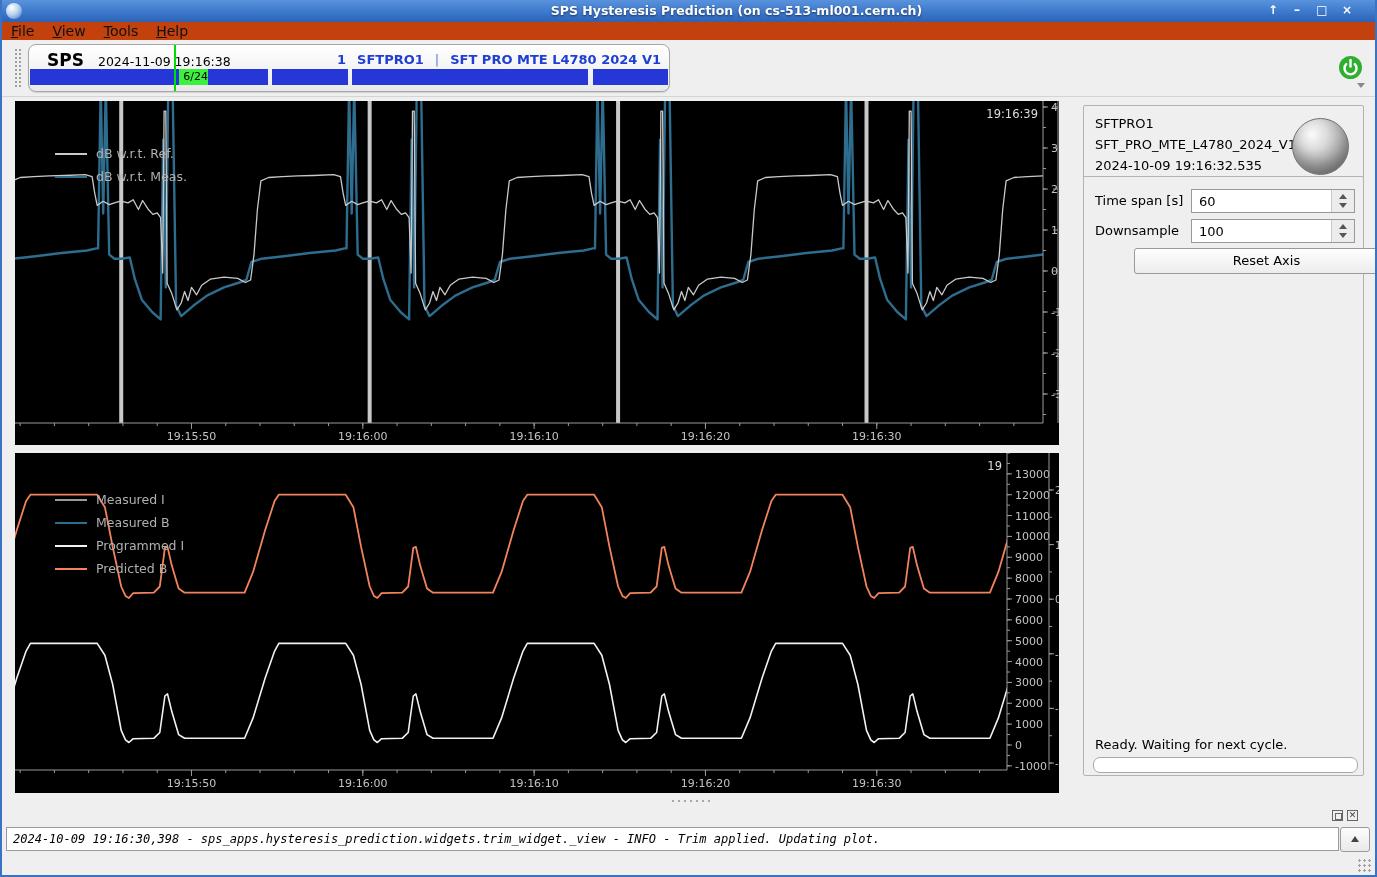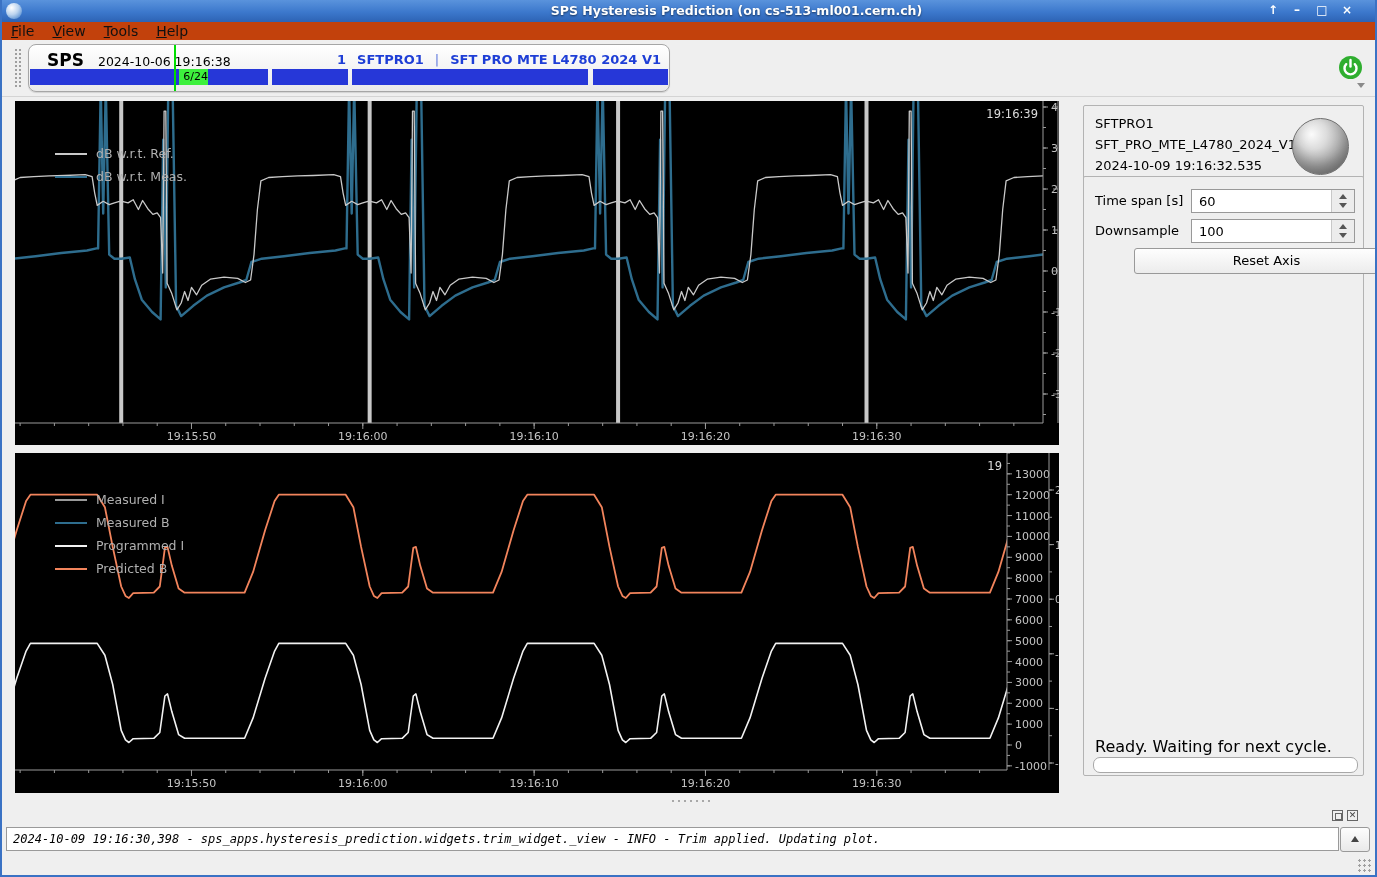--- a/index.html
+++ b/index.html
@@ -61,21 +61,21 @@
        box-shadow:inset 0 -10px 14px rgba(0,0,0,.22);}
   .ctl-label{position:absolute;left:11px;font-size:13px;color:#000;}
   .spinbox{position:absolute;left:107px;width:164px;height:24px;border:1px solid #999;background:#fff;box-sizing:border-box;}
   .spinbox input{position:absolute;left:0;top:0;width:138px;height:22px;border:0;outline:0;padding:0 0 0 7px;
                  font-size:13px;font-family:inherit;background:transparent;}
   .spin-btns{position:absolute;right:0;top:0;width:22px;height:22px;background:#ececec;border-left:1px solid #c8c8c8;}
   .spin-up{position:absolute;left:7px;top:4px;width:0;height:0;border-left:4px solid transparent;border-right:4px solid transparent;border-bottom:5px solid #555;}
   .spin-down{position:absolute;left:7px;bottom:4px;width:0;height:0;border-left:4px solid transparent;border-right:4px solid transparent;border-top:5px solid #555;}
   .push-btn{position:absolute;left:9px;width:263px;height:24px;border:1px solid #999;border-radius:3px;
             background:linear-gradient(#fefefe,#ececec);font-size:13px;text-align:center;line-height:23px;color:#000;}
-  .status-label{position:absolute;left:11px;top:560px;font-size:16px;color:#000;}
+  .status-label{position:absolute;left:11px;top:560px;font-size:13px;color:#000;}
   .qprogress{position:absolute;left:9px;top:580px;width:263px;height:14px;border:1px solid #a8a8a8;border-radius:7px;background:#fff;}
   
   .log-dock{position:absolute;left:0;top:806px;width:100%;height:46px;background:#efefef;}
   .dock-icon{position:absolute;top:4px;width:11px;height:11px;border:1px solid #666;background:#efefef;box-sizing:border-box;}
   .dock-icon.float{right:32px;}
   .dock-icon.float:before{content:"";position:absolute;left:2px;top:2px;width:5px;height:5px;border:1px solid #666;}
   .dock-icon.close{right:17px;color:#444;font-size:9px;line-height:9px;text-align:center;}
   .log-input{position:absolute;left:4px;top:21px;width:1333px;height:24px;border:1px solid #9a9a9a;background:#fff;
              font-family:"DejaVu Sans Mono","Liberation Mono",monospace;font-style:italic;font-size:12px;
              padding:0 0 0 6px;box-sizing:border-box;color:#000;outline:0;}
@@ -104,21 +104,21 @@
   </div>
 
   <div class="menubar" id="menu-items"><div class="menu-item"><u>F</u>ile</div><div class="menu-item"><u>V</u>iew</div><div class="menu-item"><u>T</u>ools</div><div class="menu-item"><u>H</u>elp</div></div>
 
   <div class="toolbar">
     <div class="tb-grip"></div>
 
     <div class="sps-widget">
       <div class="sps-left">
         <span class="sps-machine">SPS</span>
-        <span class="sps-datetime">2024-10-06 19:16:38</span>
+        <span class="sps-datetime">2024-11-09 19:16:38</span>
       </div>
       <div class="sps-right">
         <span>1</span>
         <span>SFTPRO1</span>
         <span class="sps-sep">|</span>
         <span>SFT PRO MTE L4780 2024 V1</span>
       </div>
       <div class="sps-bar" id="sps-segments">
           <div class="sps-seg" style="left: 1px; width: 238px; background: rgb(38, 55, 216);"></div>
           <div class="sps-seg" style="left: 243px; width: 76px; background: rgb(38, 55, 216);"></div>

